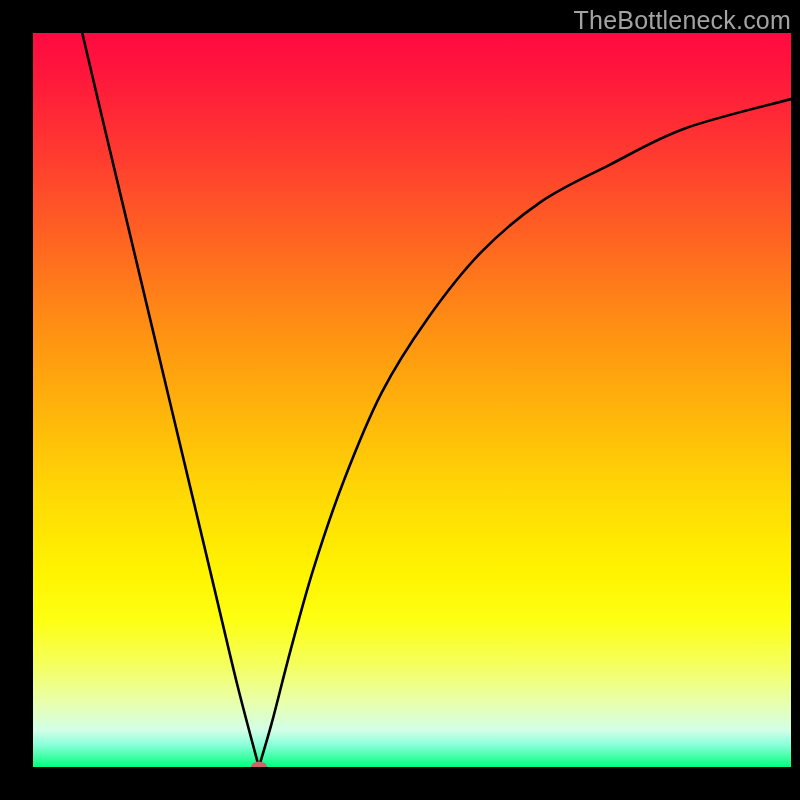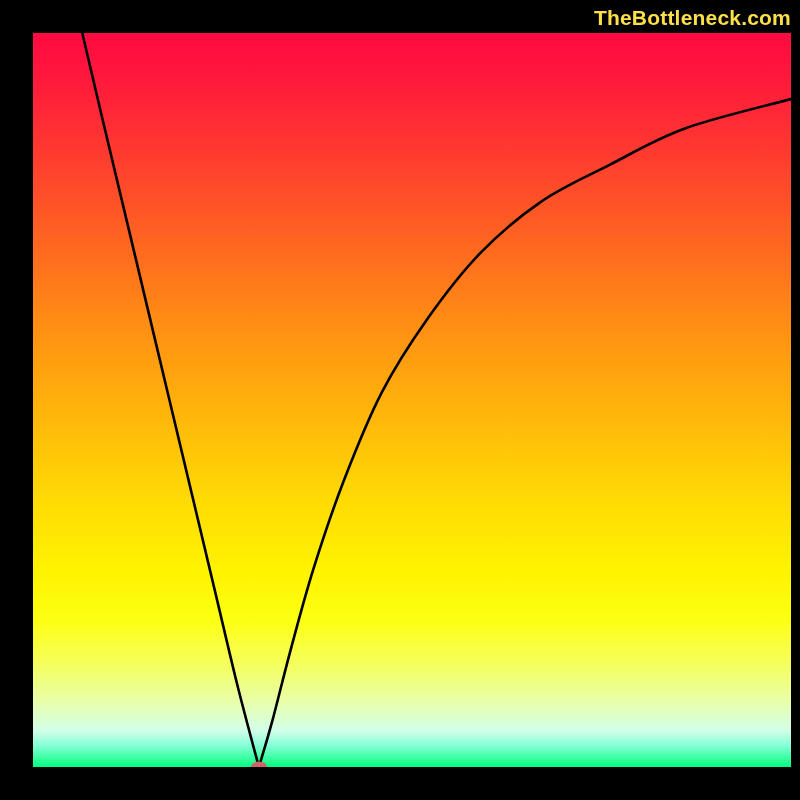--- a/index.html
+++ b/index.html
@@ -62,24 +62,23 @@
     width: 16px;
     height: 11px;
     background: #cc6666;
     border-radius: 50%;
     transform: translate(-50%, -50%);
   }
   .watermark {
     position: absolute;
     top: 6px;
     right: 9px;
-    color: #fde047;
-    font-size: 21px;
+    color: #a3a3a3;
+    font-size: 25px;
     letter-spacing: 0.2px;
-    font-weight: bold;
   }
 </style>
 </head>
 <body>
 
 <div class="outer">
   <div class="watermark">TheBottleneck.com</div>
 
   <div class="plot-area">
     <div class="gradient-bg"></div>

